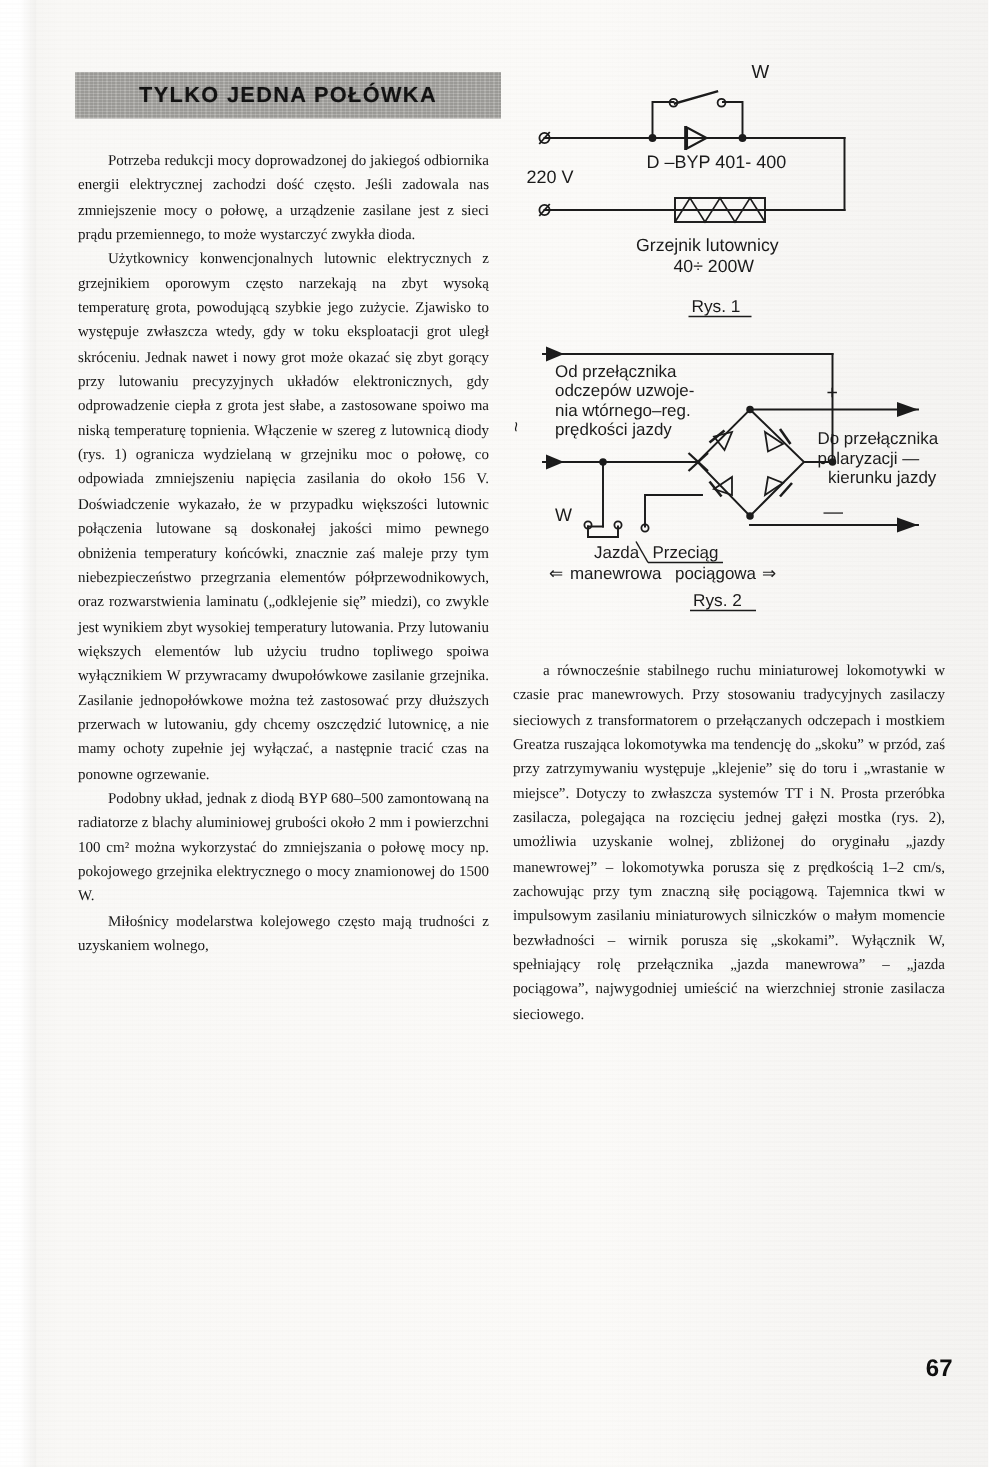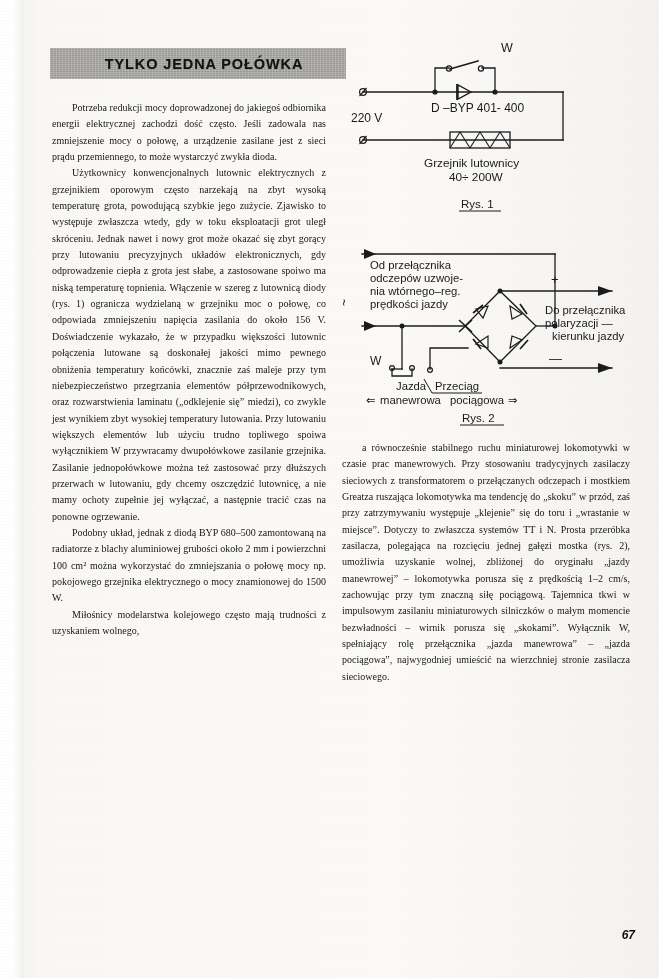--- a/index.html
+++ b/index.html
@@ -47,21 +47,20 @@
     top: 48px;
     width: 284px;
     height: 31px;
     background: #a9a8a4;
     background-image:
       repeating-linear-gradient(0deg, rgba(255,255,255,.12) 0 1px, rgba(0,0,0,.05) 1px 2px),
       repeating-linear-gradient(90deg, rgba(255,255,255,.10) 0 1px, rgba(0,0,0,.04) 1px 3px);
     display: flex;
     align-items: center;
     justify-content: center;
-    padding-left: 12px;
   }
   .banner-title {
     font-family: "Liberation Sans", sans-serif;
     font-weight: bold;
     font-size: 14.5px;
     letter-spacing: .9px;
     color: #121212;
     text-shadow: 0 0 1px rgba(0,0,0,.35);
   }
 
@@ -92,35 +91,34 @@
   p.body + p.body { margin-top: 0px; }
   .sig {
     margin-top: 9px;
     text-align: right;
     font-weight: bold;
     font-size: 13.4px;
   }
   .pageno {
     position: absolute;
     right: 24px;
-    top: 928px;
+    top: 904px;
     font-family: "Liberation Sans", sans-serif;
     font-weight: bold;
-    font-size: 12px;
+    font-size: 16px;
     color: #0f0f0f;
-    font-style: italic;
   }
 
   
   .fig {
     position: absolute;
     font-family: "Liberation Sans", sans-serif;
   }
   #fig1 { left: 345px; top: 36px; width: 292px; height: 180px; }
-  #fig2 { left: 340px; top: 236px; width: 300px; height: 192px; }
+  #fig2 { left: 340px; top: 218px; width: 300px; height: 192px; }
   .fig svg { display: block; }
   .fig text {
     font-family: "Liberation Sans", sans-serif;
     fill: #1a1a1a;
   }
   .figcap {
     font-family: "Liberation Sans", sans-serif;
     font-size: 11.5px;
     fill: #1a1a1a;
   }

